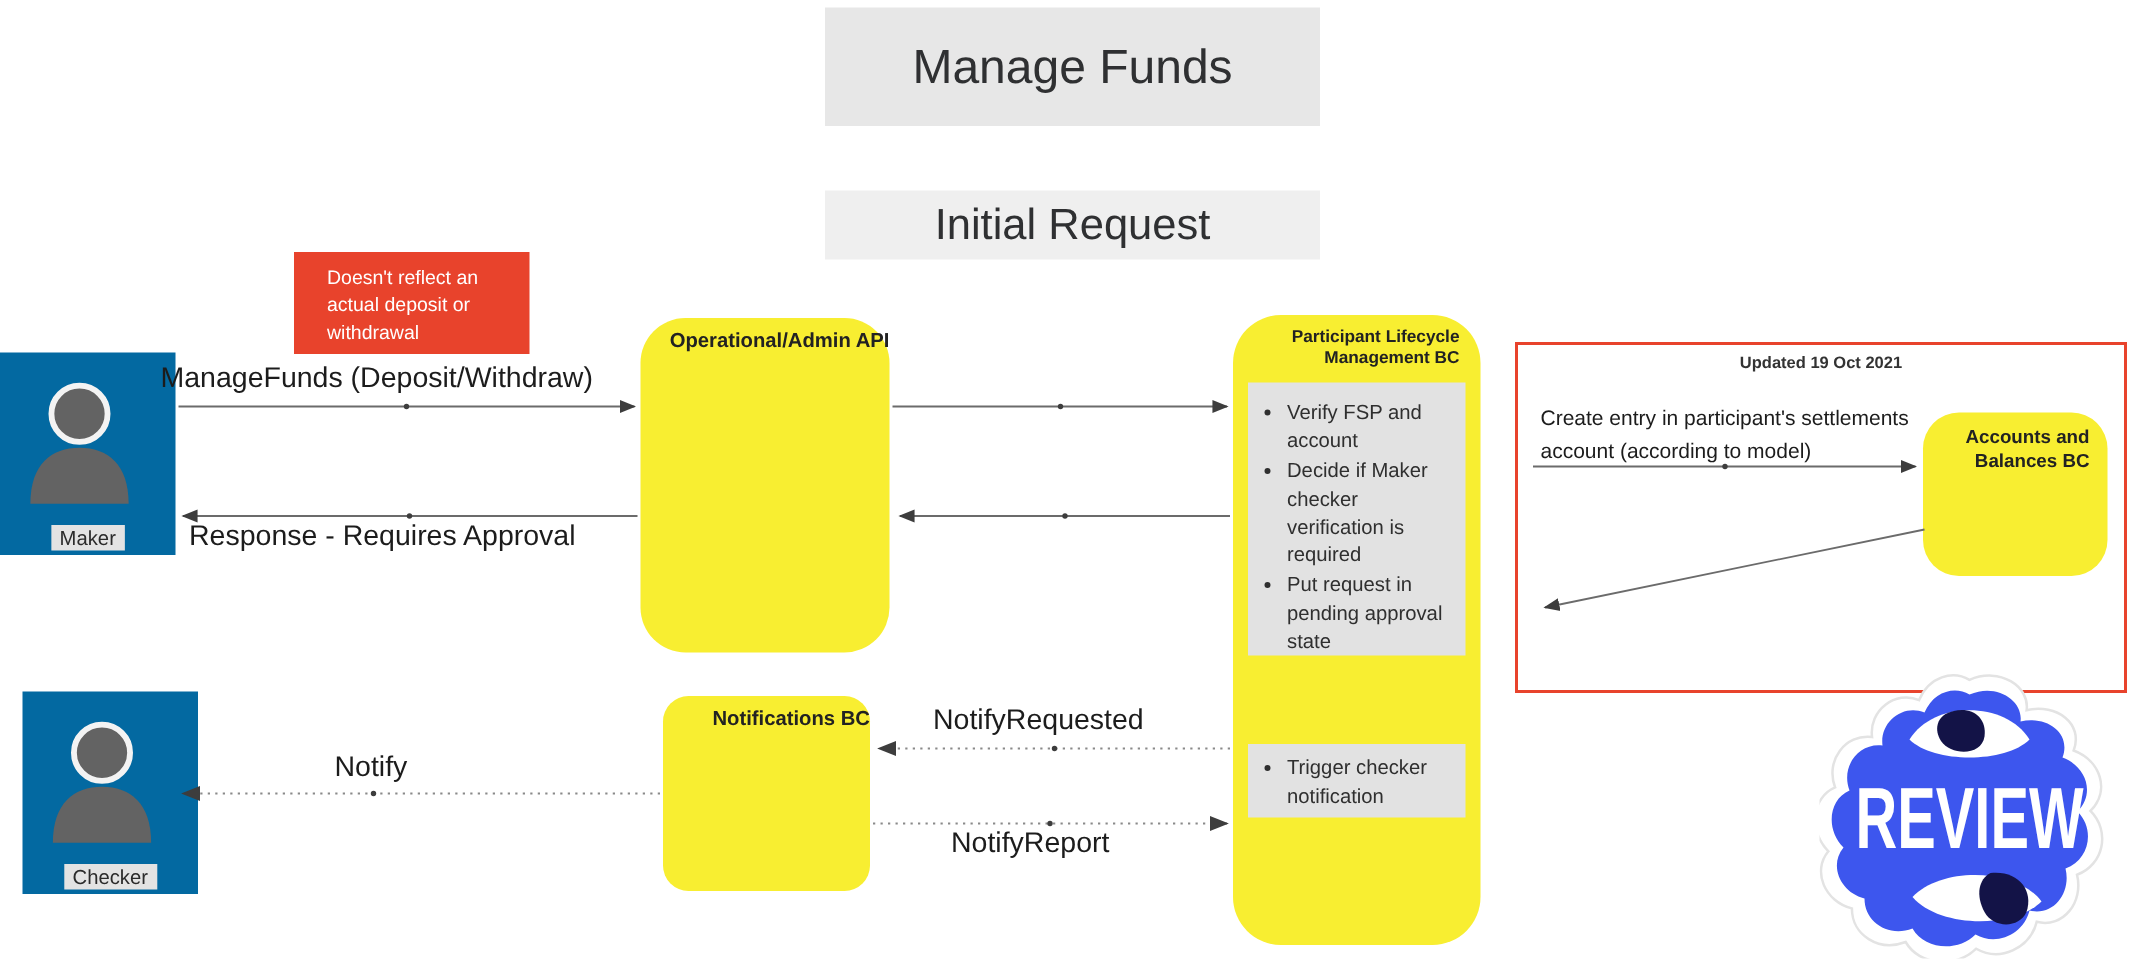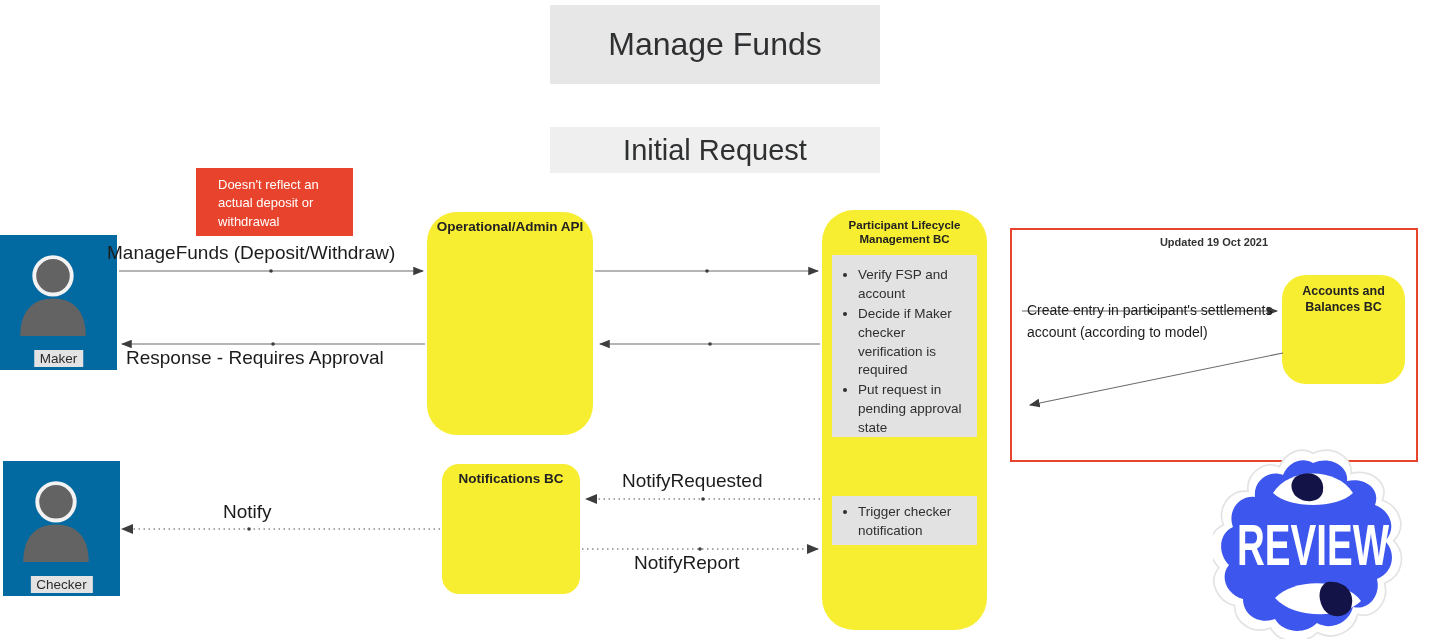--- a/index.html
+++ b/index.html
@@ -8,27 +8,27 @@
 
   .title-box { position:absolute; display:flex; align-items:center; justify-content:center; color:#2f3032; }
   .title-main { left:550px; top:5px; width:330px; height:79px; background:#e7e7e7; font-size:32px; }
   .title-sub  { left:550px; top:127px; width:330px; height:46px; background:#efefef; font-size:29px; }
 
   .note-red { position:absolute; left:196px; top:168px; width:157px; height:68px; background:#e8432c;
               color:#ffffff; font-size:13px; line-height:1.42; padding:8px 22px; }
 
   .actor { position:absolute; width:117px; height:135px; background:#0369a1; }
   .actor-maker   { left:0; top:235px; }
-  .actor-checker { left:3px; top:461px; }
+  .actor-checker { left:15px; top:461px; }
   .actor svg { position:absolute; left:14px; top:10px; width:78px; height:96px; }
   .actor-label { position:absolute; left:50%; transform:translateX(-50%); bottom:3px; background:#e3e3e3;
                  color:#2b2b2b; font-size:13.5px; padding:1px 6px; white-space:nowrap; }
 
   .ybox { position:absolute; background:#f8ee31; }
-  .ybox-title { color:#222222; font-weight:bold; text-align:center; }
+  .ybox-title { color:#222222; font-weight:bold; text-align:right; }
   .op-api { left:427px; top:212px; width:166px; height:223px; border-radius:30px; }
   .op-api .ybox-title { padding-top:7px; font-size:13.5px; }
   .plm { left:822px; top:210px; width:165px; height:420px; border-radius:32px; }
   .plm .ybox-title { padding:8px 14px 0; font-size:11.5px; line-height:1.25; }
   .notif { left:442px; top:464px; width:138px; height:130px; border-radius:17px; }
   .notif .ybox-title { padding-top:7px; font-size:13.5px; }
   .anb { left:1282px; top:275px; width:123px; height:109px; border-radius:24px; }
   .anb .ybox-title { padding:8px 12px 0; font-size:12.5px; line-height:1.3; }
 
   .task-box { position:absolute; background:#e2e2e2; color:#2f2f2f; font-size:13.5px; }
@@ -37,21 +37,21 @@
   .tasks-1 { left:832px; top:255px; width:145px; height:182px; padding-top:11px; }
   .tasks-2 { left:832px; top:496px; width:145px; height:49px; padding-top:7px; }
 
   .review-panel { position:absolute; left:1010px; top:228px; width:408px; height:234px;
                   border:2px solid #e8432c; }
   .review-updated { position:absolute; left:1010px; top:236px; width:408px; text-align:center;
                     font-weight:bold; font-size:11px; color:#333333; }
 
   .msg { position:absolute; color:#1c1c1c; font-size:19px; white-space:nowrap; }
   .msg-create { position:absolute; left:1027px; top:268px; width:260px; color:#1c1c1c;
-                font-size:14px; line-height:1.55;margin-top:32px; }
+                font-size:14px; line-height:1.55; }
 
   #connector-layer { position:absolute; left:0; top:0; width:1429px; height:641px; pointer-events:none; }
 
   #review-stamp { position:absolute; left:1213px; top:449px; width:200px; height:190px; }
   #review-stamp text { font-family:"Liberation Sans", sans-serif; font-weight:bold; }
 </style>
 </head>
 <body>
 
 <div id="canvas">

